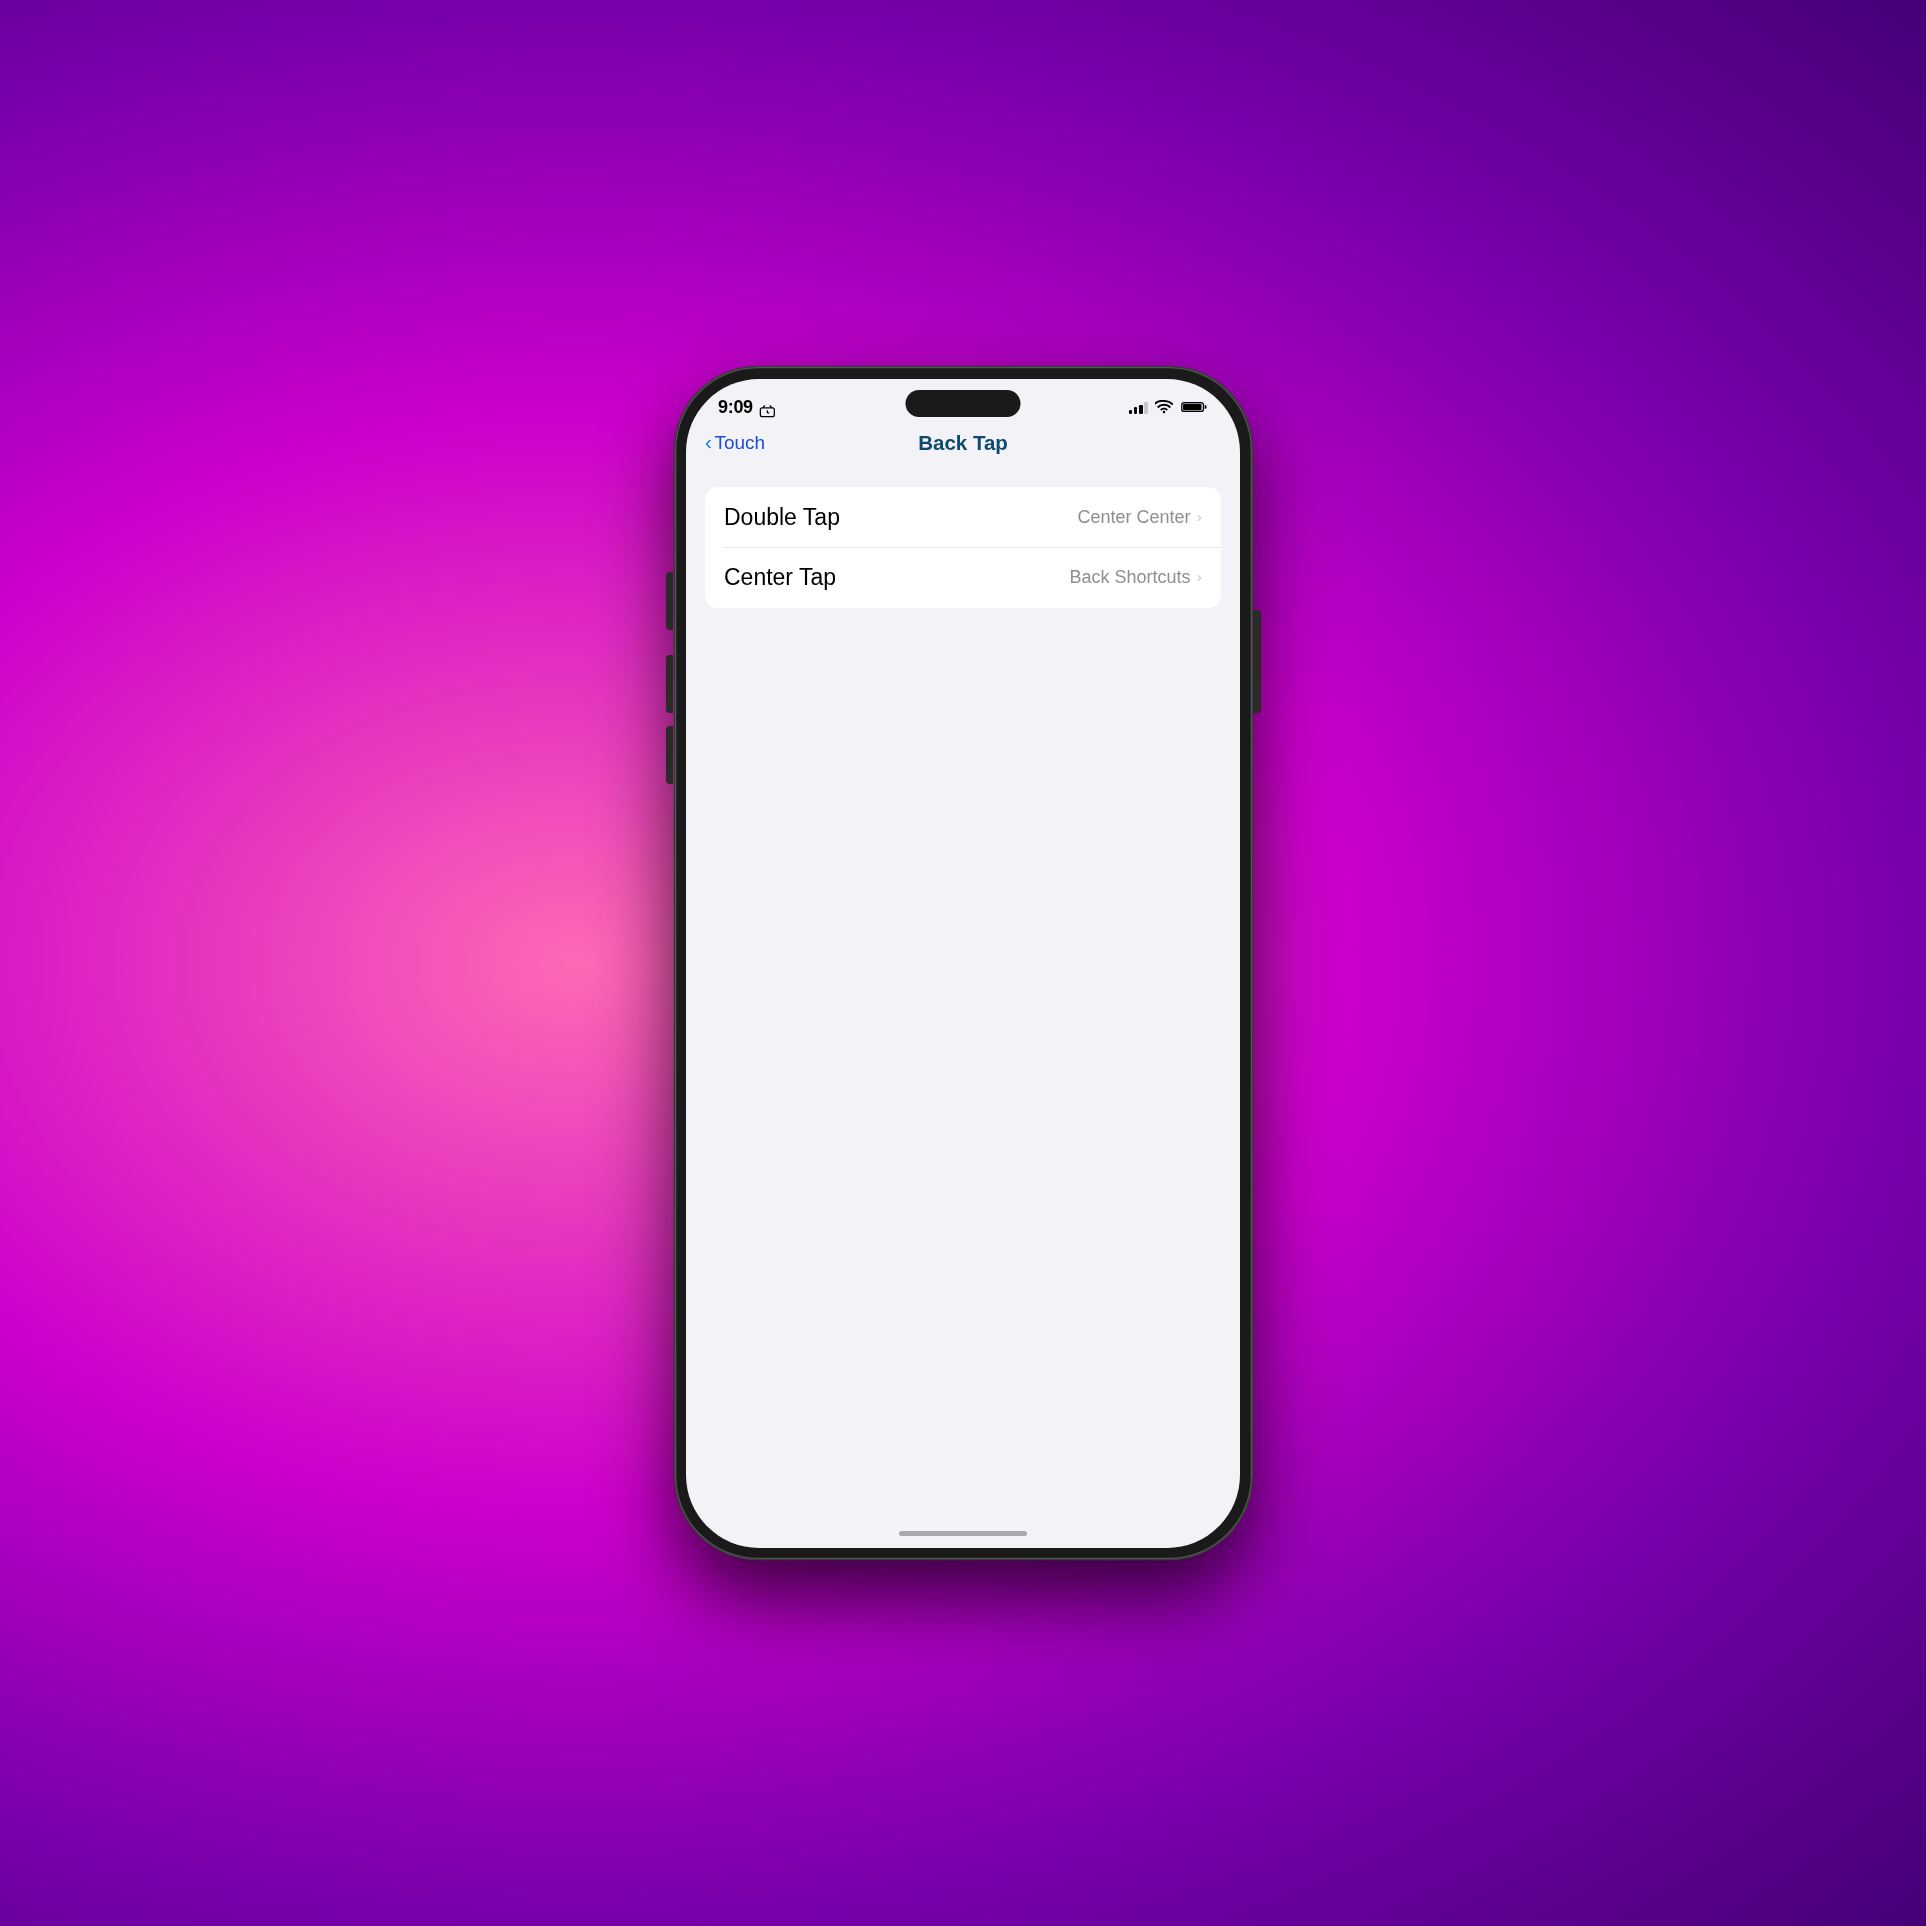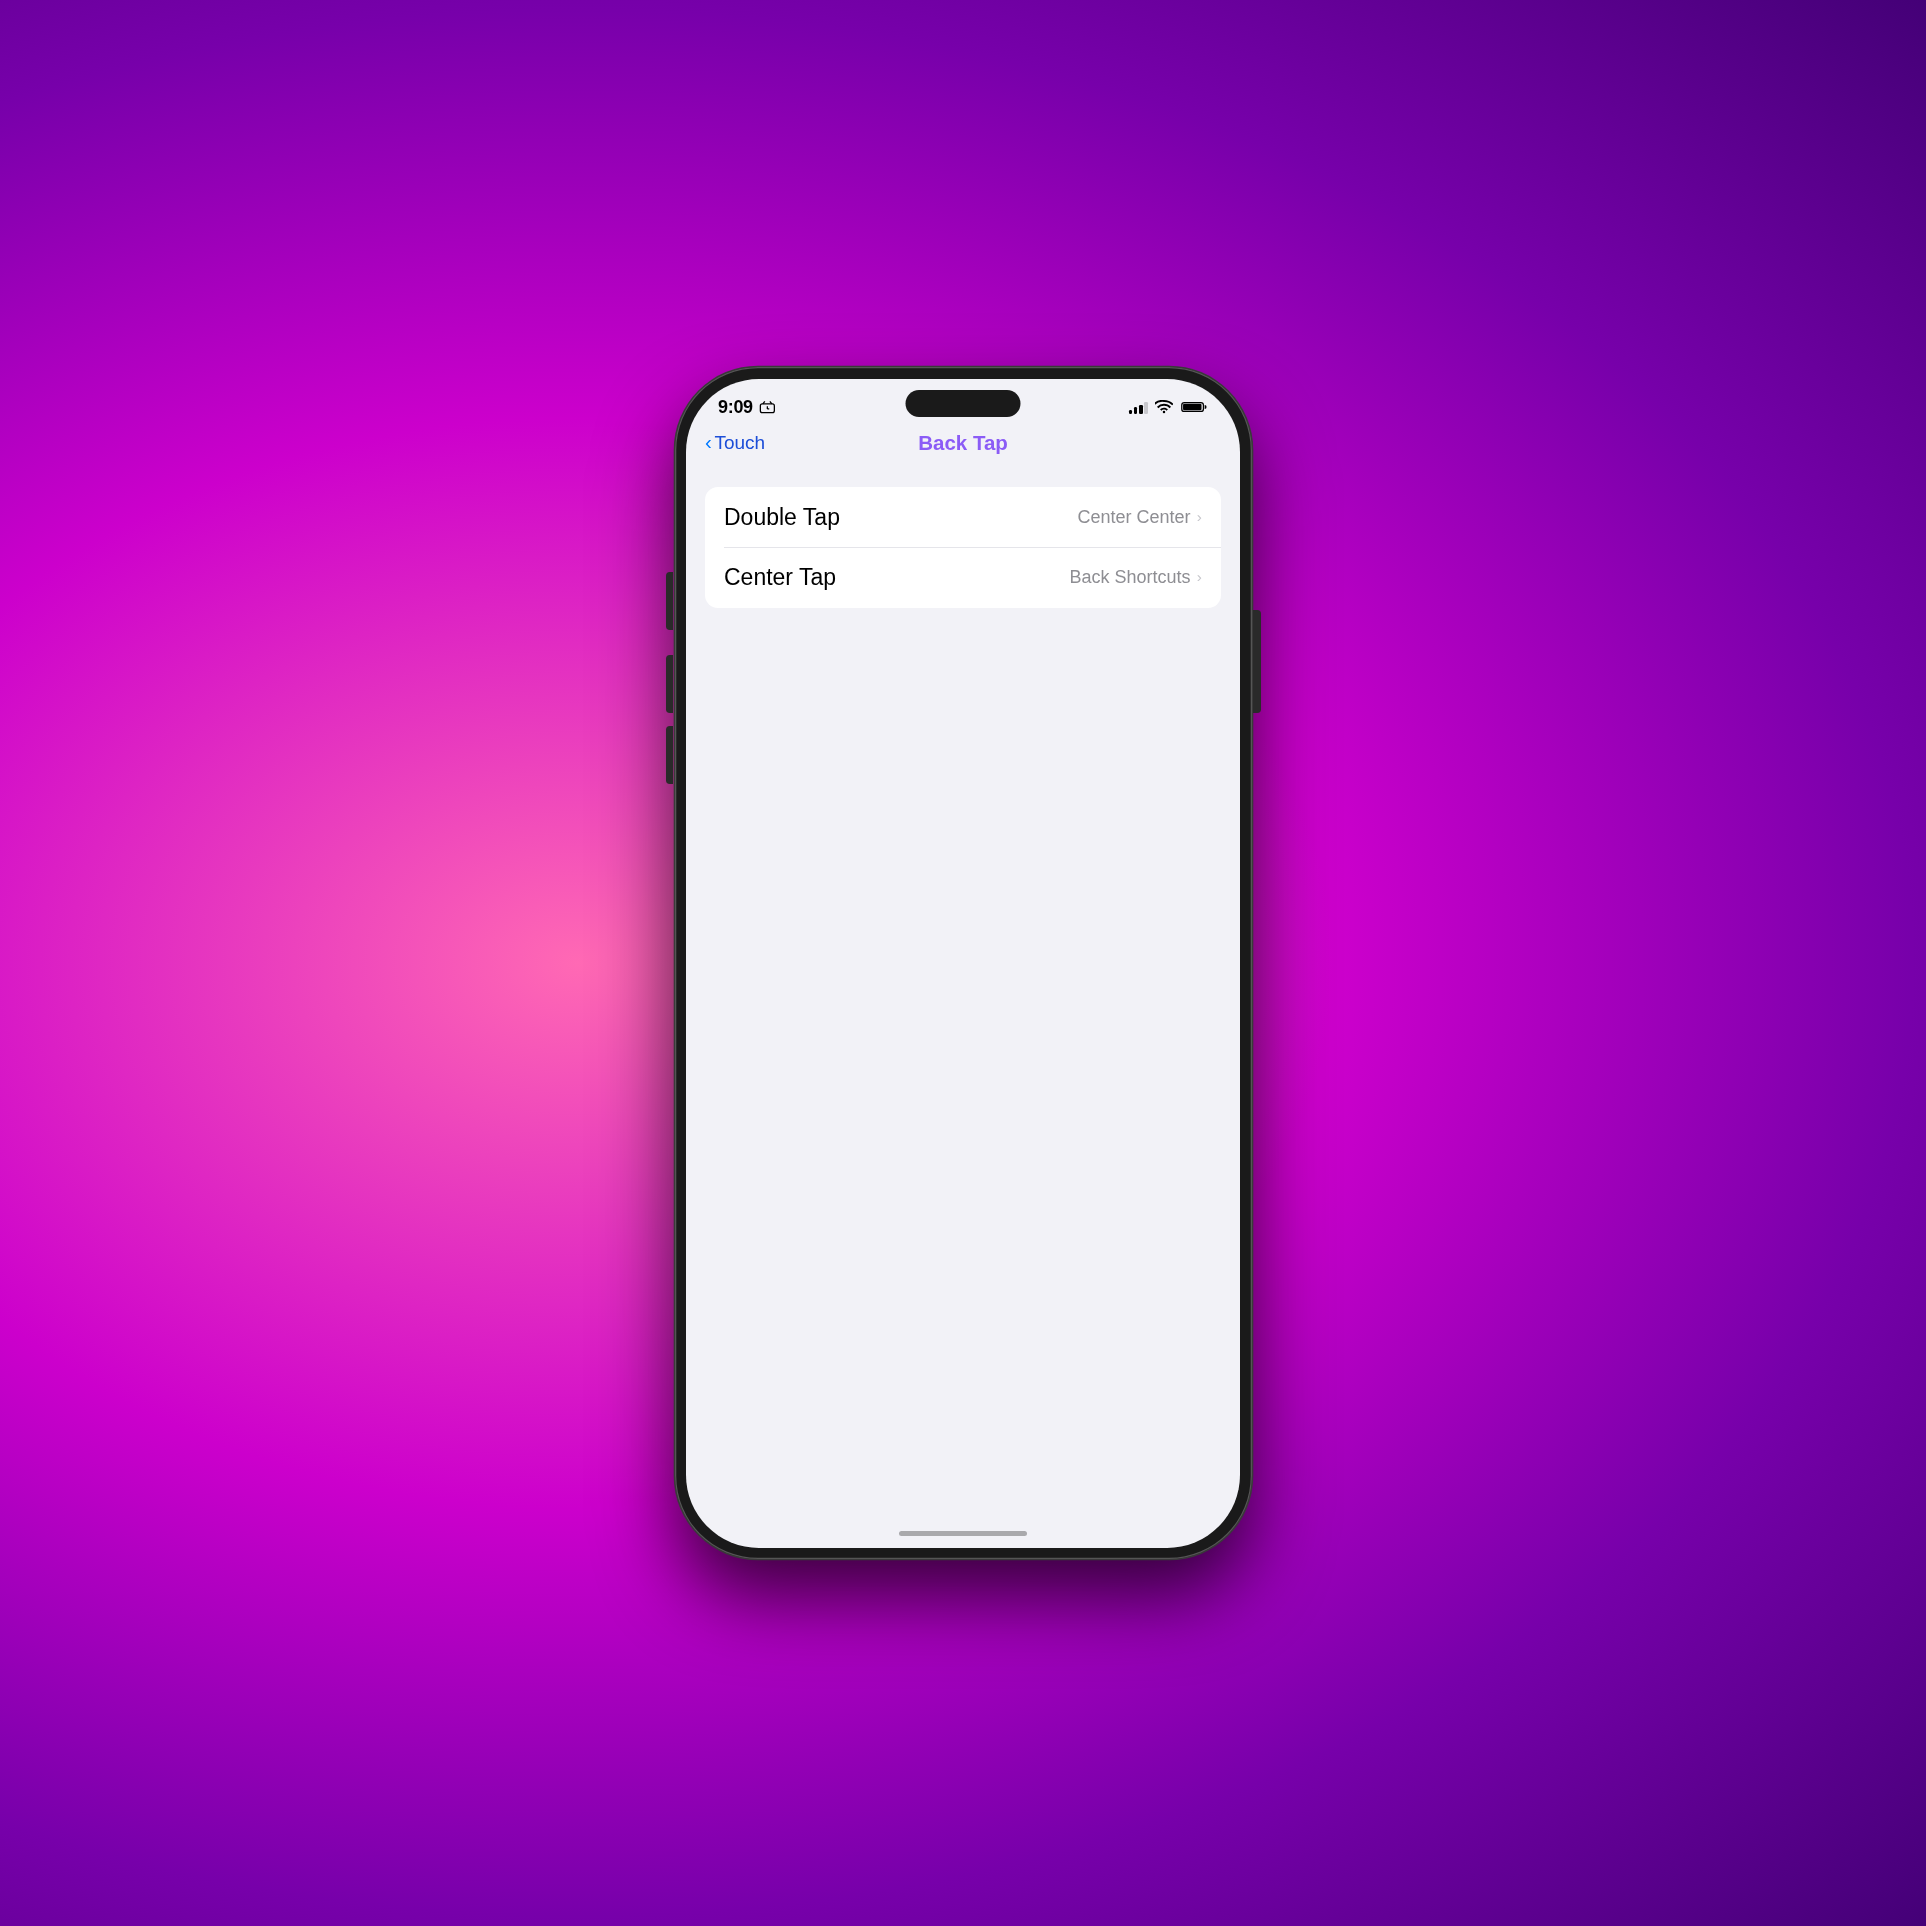--- a/index.html
+++ b/index.html
@@ -84,21 +84,21 @@
       position: relative;
       z-index: 5;
     }
 
     .status-time {
       font-size: 18px;
       font-weight: 600;
       color: #000;
       letter-spacing: -0.3px;
       display: flex;
-      align-items: center;
+      align-items: flex-end;
       gap: 6.4px;
     }
 
     .status-icons {
       display: flex;
       align-items: center;
       gap: 7.7px;
     }
 
     .signal-bars {
@@ -141,21 +141,21 @@
     }
 
     .back-label {
       color: #1d4ed8;
       font-size: 19px;
     }
 
     .page-title {
       font-size: 20.5px;
       font-weight: 600;
-      color: #8b5cf6;
+      color: #0c4a6e;
       text-align: center;
     }
 
     
     .settings-section {
       margin: 19px 19px 0;
       background: #fff;
       border-radius: 13px;
       overflow: hidden;
     }

